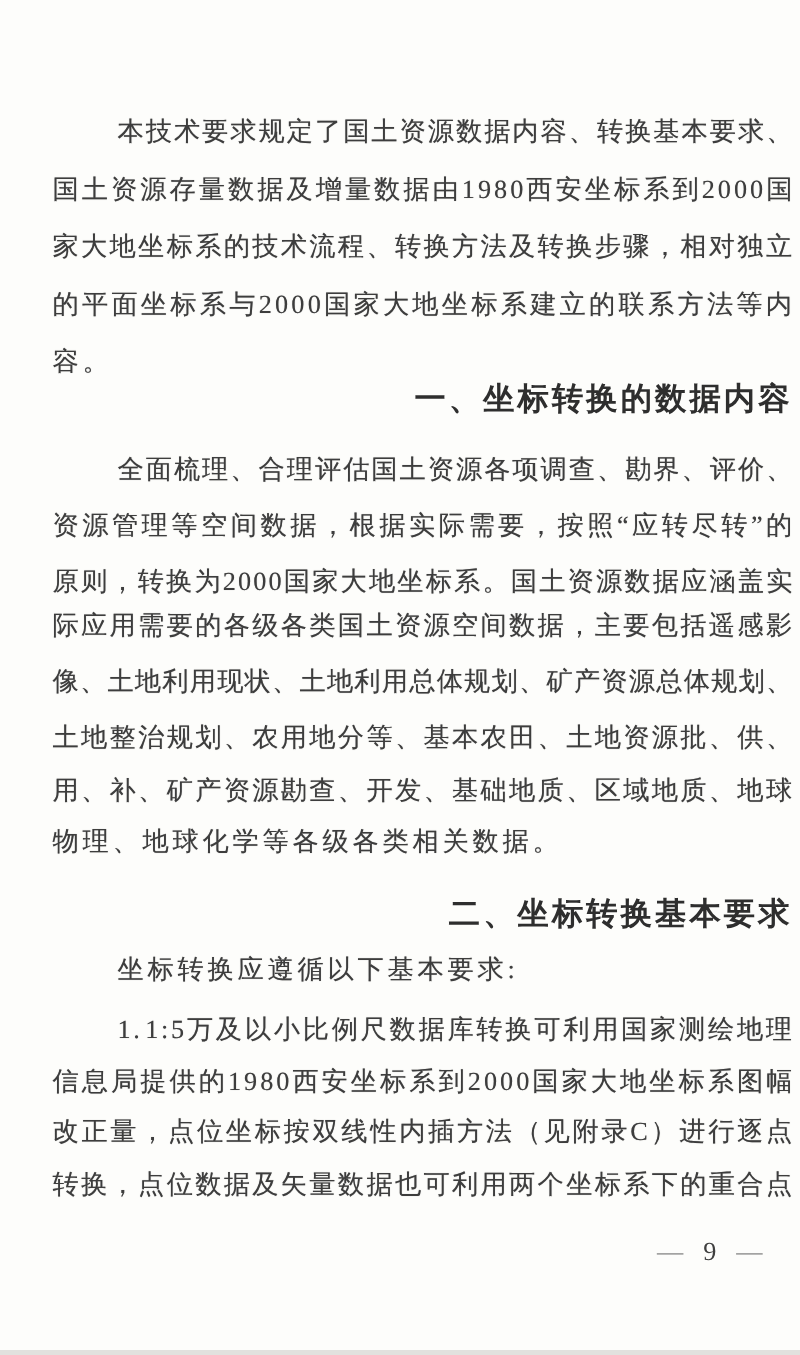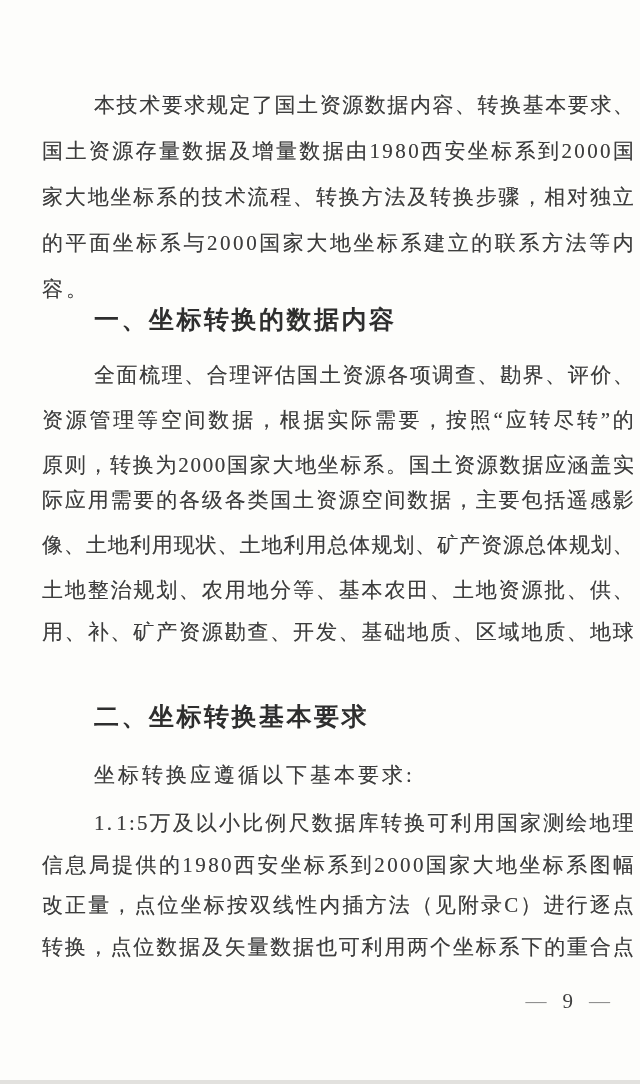--- a/index.html
+++ b/index.html
@@ -47,20 +47,21 @@
     letter-spacing: 3px;
   }
   
   .heading {
     font-family: "Liberation Sans", "DejaVu Sans", sans-serif;
     font-weight: 700;
     font-size: 25px;
     letter-spacing: 2.5px;
     color: #2e2e2e;
     text-shadow: none;
+    text-align: right;
   }
   .pagenum {
     position: absolute;
     top: 986px;
     right: 30px;
     height: 30px;
     display: flex;
     align-items: center;
     gap: 16px;
     font-size: 21px;
@@ -392,22 +393,23 @@
       <span>质</span>
       <span>、</span>
       <span>区</span>
       <span>域</span>
       <span>地</span>
       <span>质</span>
       <span>、</span>
       <span>地</span>
       <span>球</span>
     </div>
-
-  <div class="line heading ind" style="top:693px">二、坐标转换基本要求</div>
+  <div class="line short" style="top:650px">物理、地球化学等各级各类相关数据。</div>
+
+  <div class="line heading ind" style="top:708px">二、坐标转换基本要求</div>
 
   <div class="line short ind" style="top:752px">坐标转换应遵循以下基本要求:</div>
   <div class="line fill ind" style="top:800px">
       <span>1</span>
       <span>.</span>
       <span> </span>
       <span>1</span>
       <span>:</span>
       <span>5</span>
       <span>万</span>

